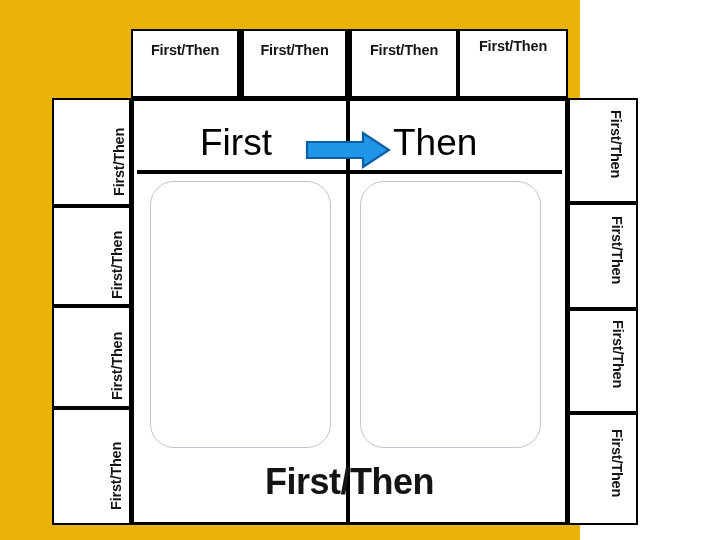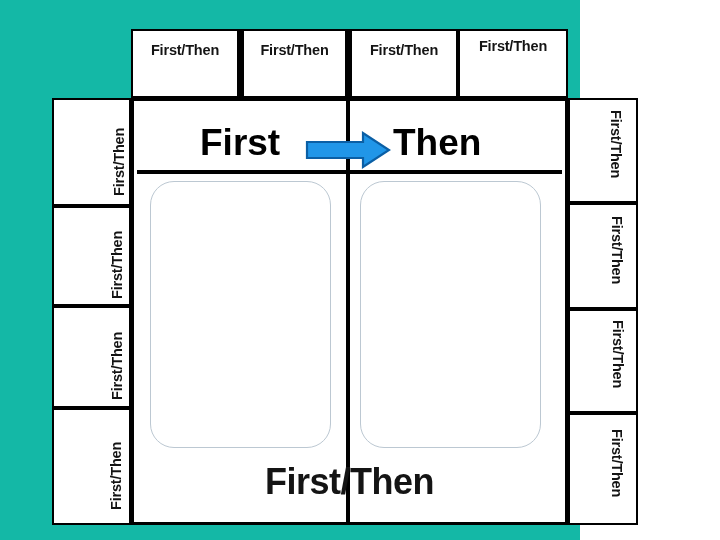--- a/index.html
+++ b/index.html
@@ -11,21 +11,21 @@
     width: 720px;
     height: 540px;
     font-family: "Liberation Sans", sans-serif;
     overflow: hidden;
   }
 
   #board {
     position: relative;
     width: 580px;
     height: 540px;
-    background: #14b8a6;
+    background: #eab308;
   }
 
   
   .top-tab {
     position: absolute;
     top: 29px;
     height: 69px;
     box-sizing: border-box;
     background: #ffffff;
     border: 2px solid #000000;
@@ -100,21 +100,21 @@
     top: 170px;
     width: 425px;
     height: 4px;
     background: #000000;
   }
 
   .heading {
     position: absolute;
     top: 124px;
     font-size: 37px;
-    font-weight: bold;
+    font-weight: normal;
     color: #000000;
     line-height: 1;
     font-family: "Liberation Sans", sans-serif;
   }
   #heading-first { left: 200px; }
   #heading-then  { left: 393px; }
 
   
   #arrow-wrap {
     position: absolute;

